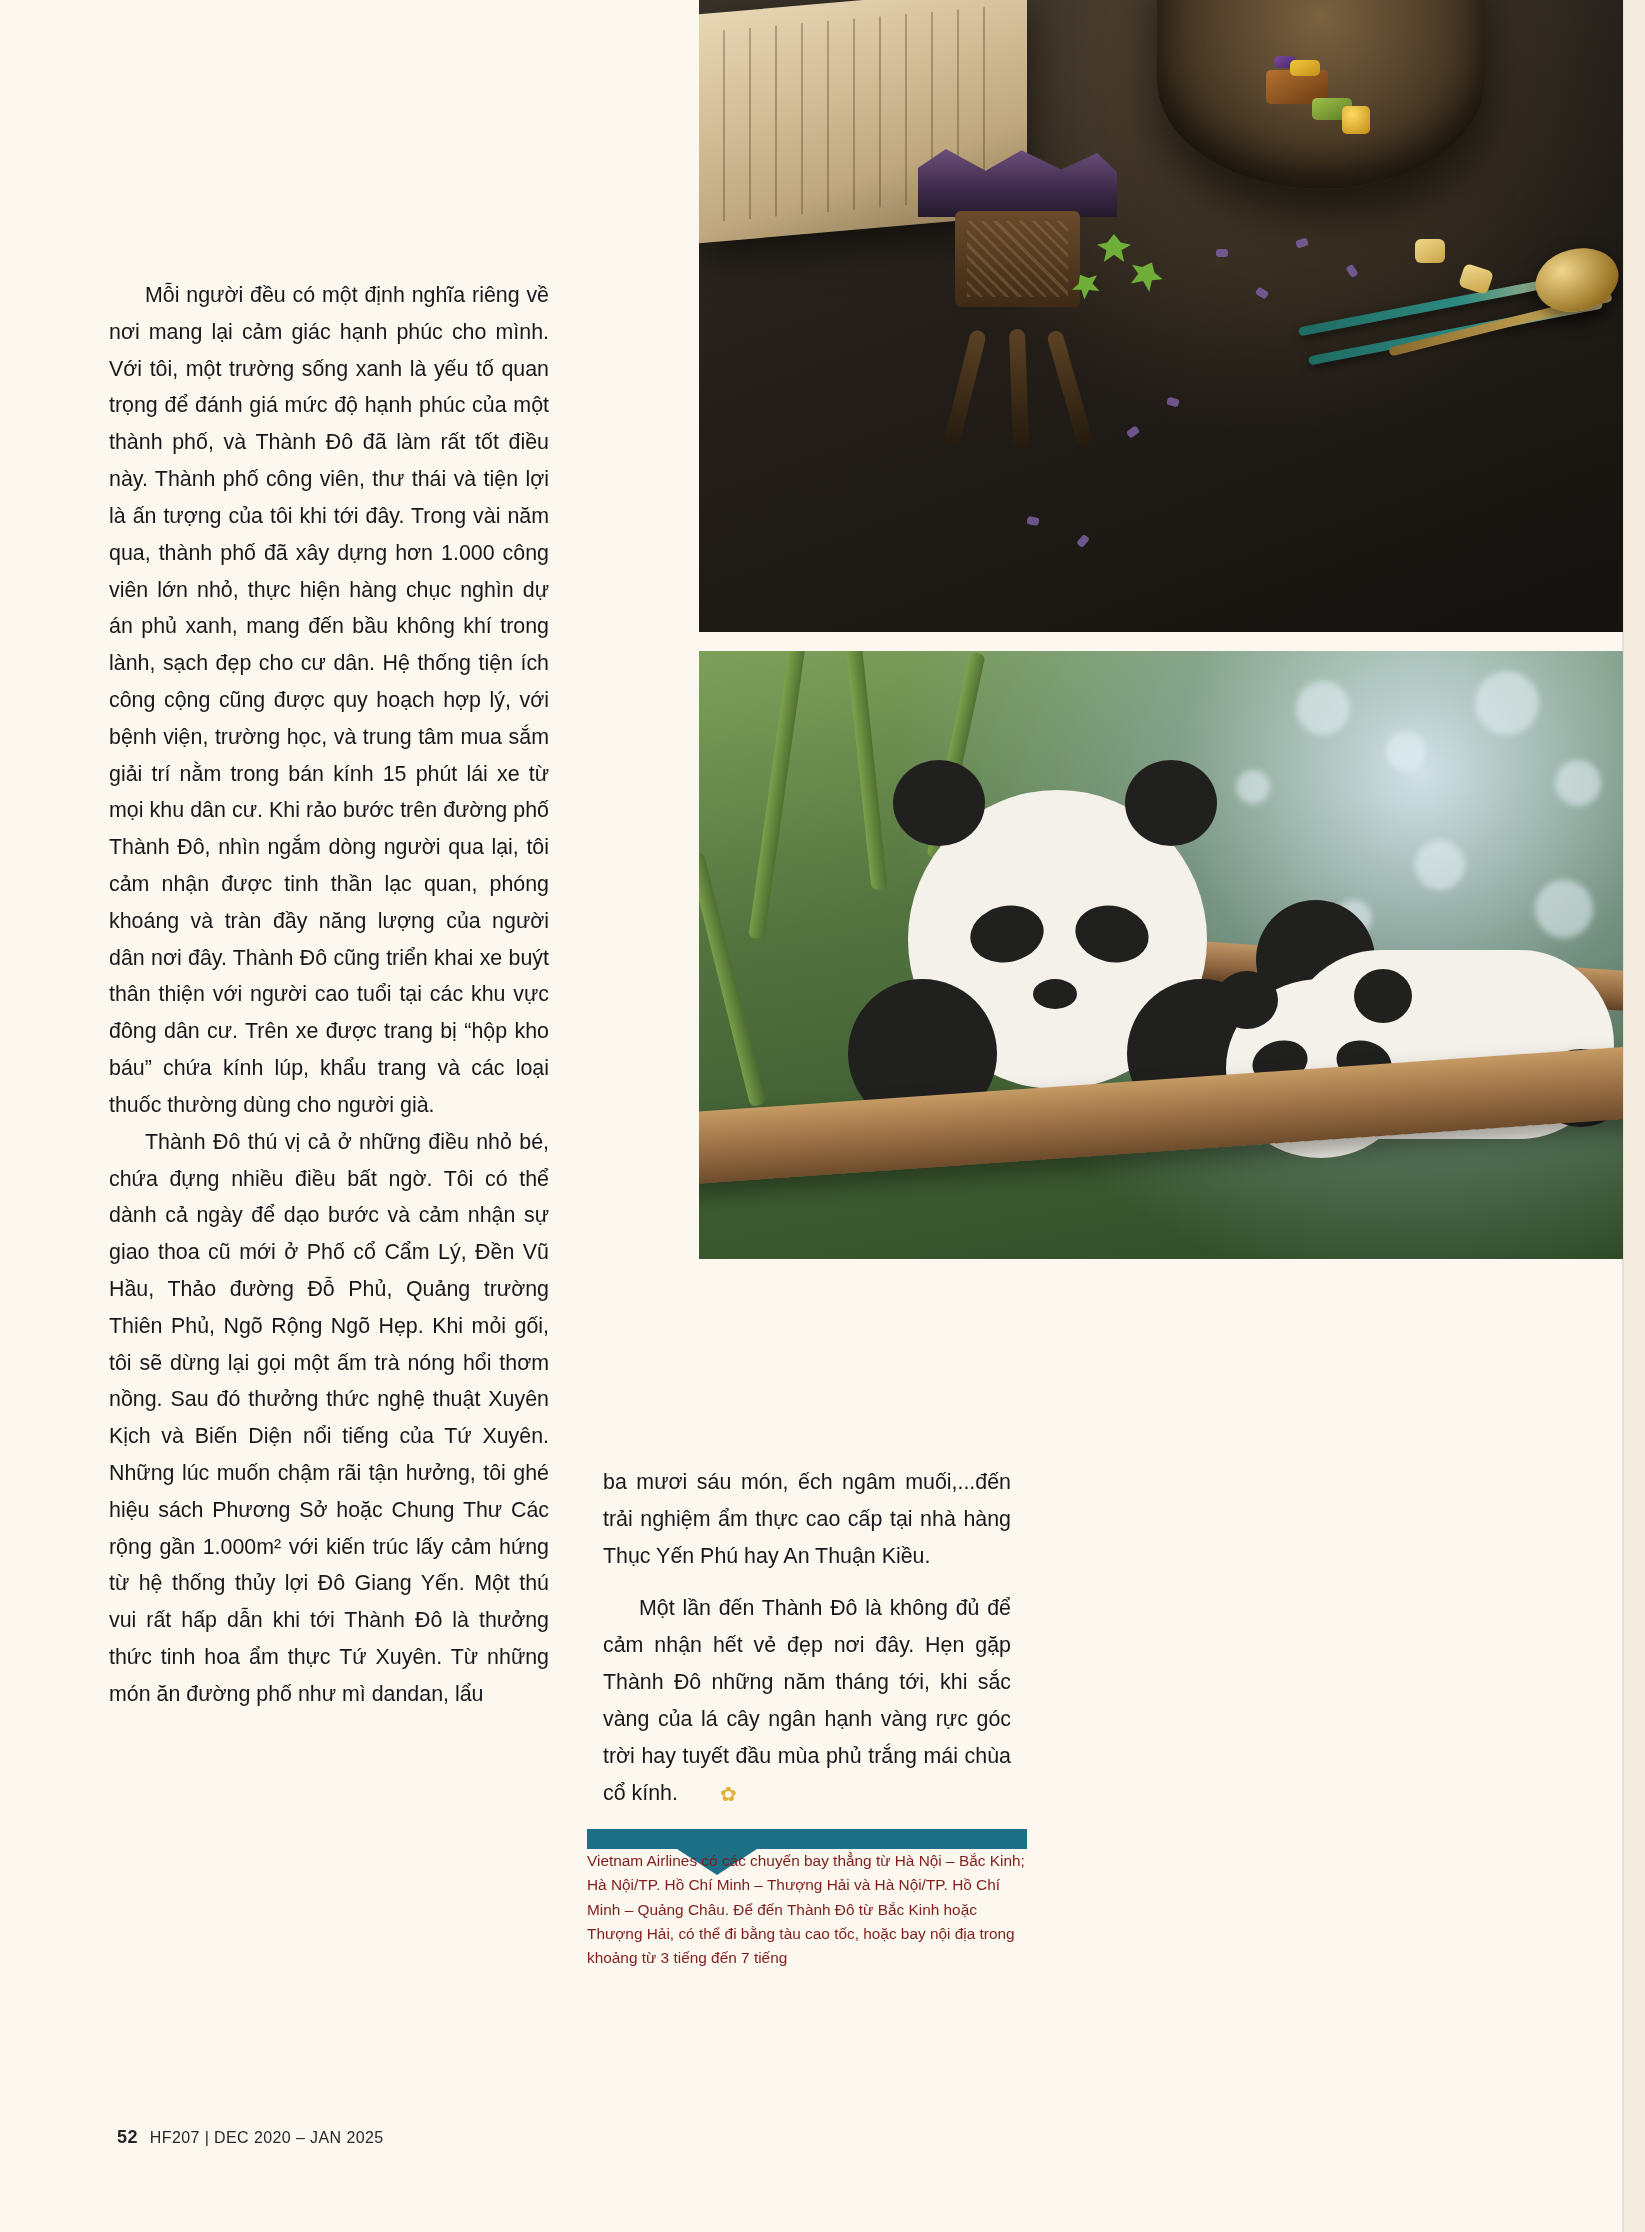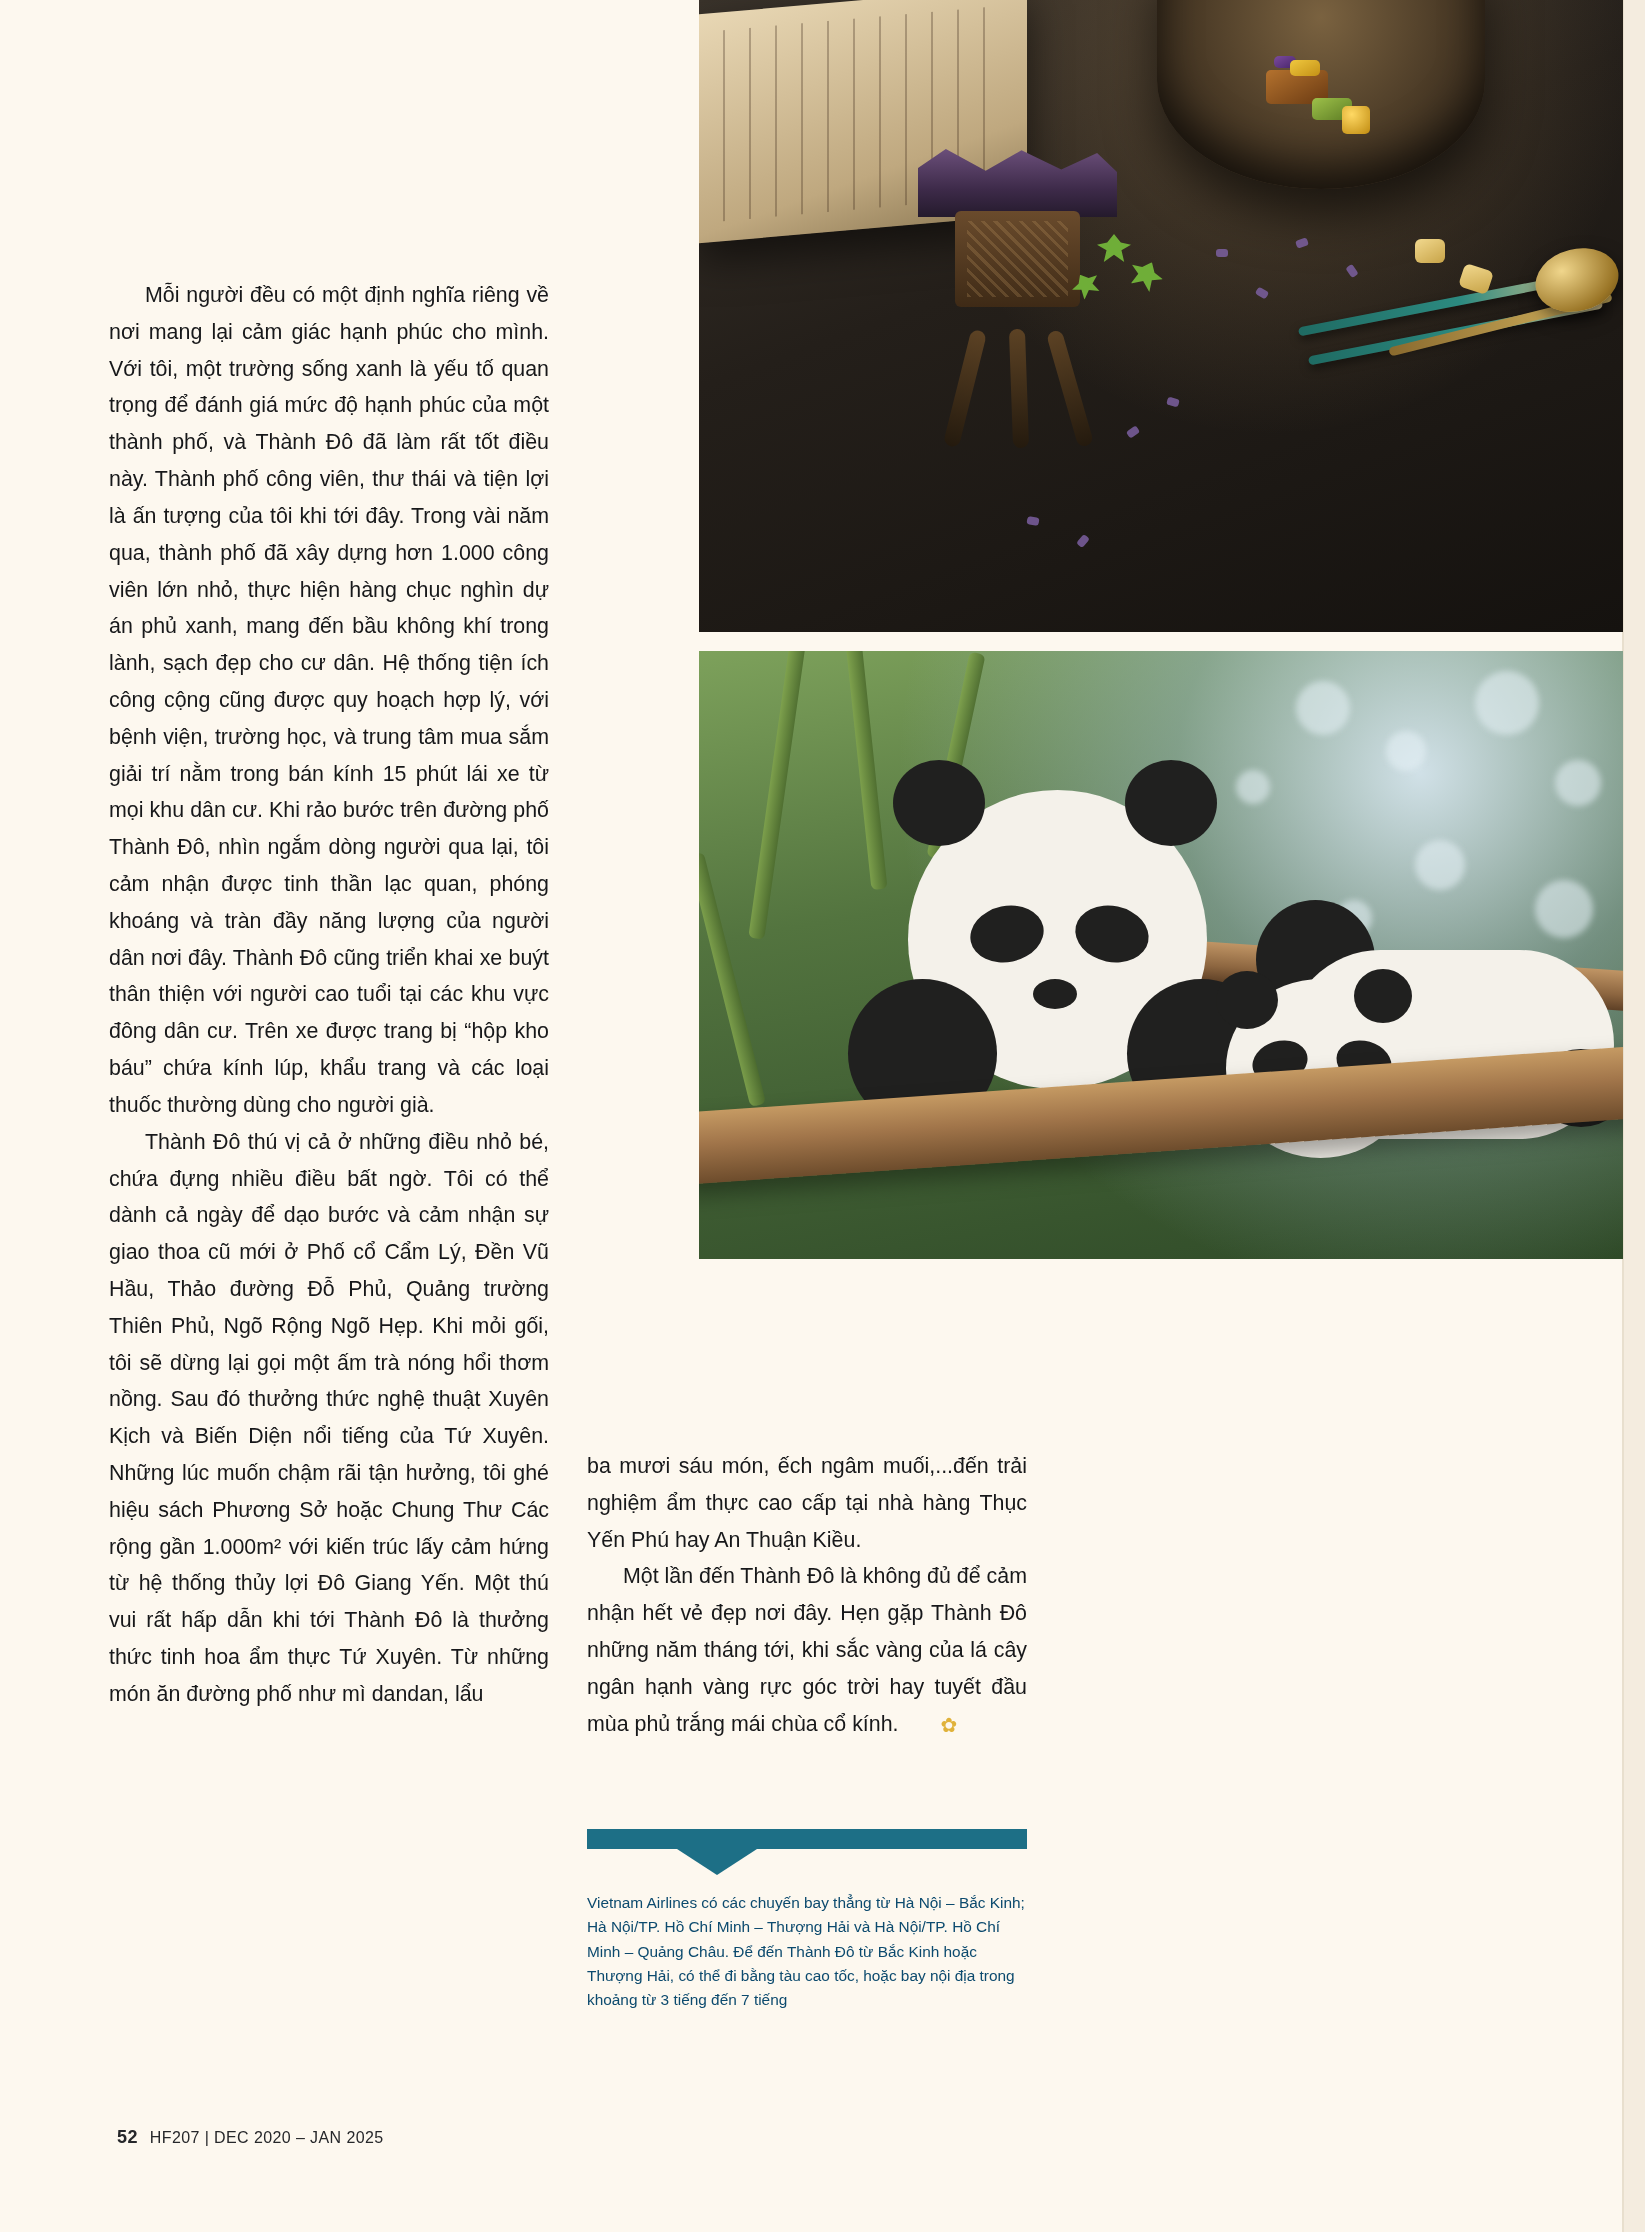--- a/index.html
+++ b/index.html
@@ -70,21 +70,21 @@
     left: 587px;
     top: 1448px;
     width: 440px;
     font-family: "Liberation Sans", sans-serif;
     font-size: 21.4px;
     line-height: 1.72;
     color: #17181a;
     text-align: justify;
     text-justify: inter-word;
   }
-  .col2 p { margin: 0; }
+  .col2 p { margin: 16px; }
   .col2 p.indent { text-indent: 36px; }
 
   .endmark {
     display: inline-block;
     margin-left: 6px;
     color: #e0b23a;
     font-size: 20px;
     vertical-align: -1px;
   }
 
@@ -262,26 +262,26 @@
     background: #1d6f86;
   }
   .note-ribbon .notch {
     position: absolute; left: 90px; top: 20px; width: 80px; height: 26px;
     background: #1d6f86;
     clip-path: polygon(0 0, 100% 0, 50% 100%);
   }
   .note-text {
     position: absolute;
     left: 587px;
-    top: 1891px;
+    top: 1849px;
     width: 438px;
     font-family: "Liberation Sans", sans-serif;
     font-size: 15.4px;
     line-height: 1.58;
-    color: #0c4a6e;
+    color: #7f1d1d;
   }
 
   
   .footer {
     position: absolute;
     left: 117px;
     top: 2127px;
     font-family: "Liberation Sans", sans-serif;
     font-size: 16px;
     color: #26272a;

